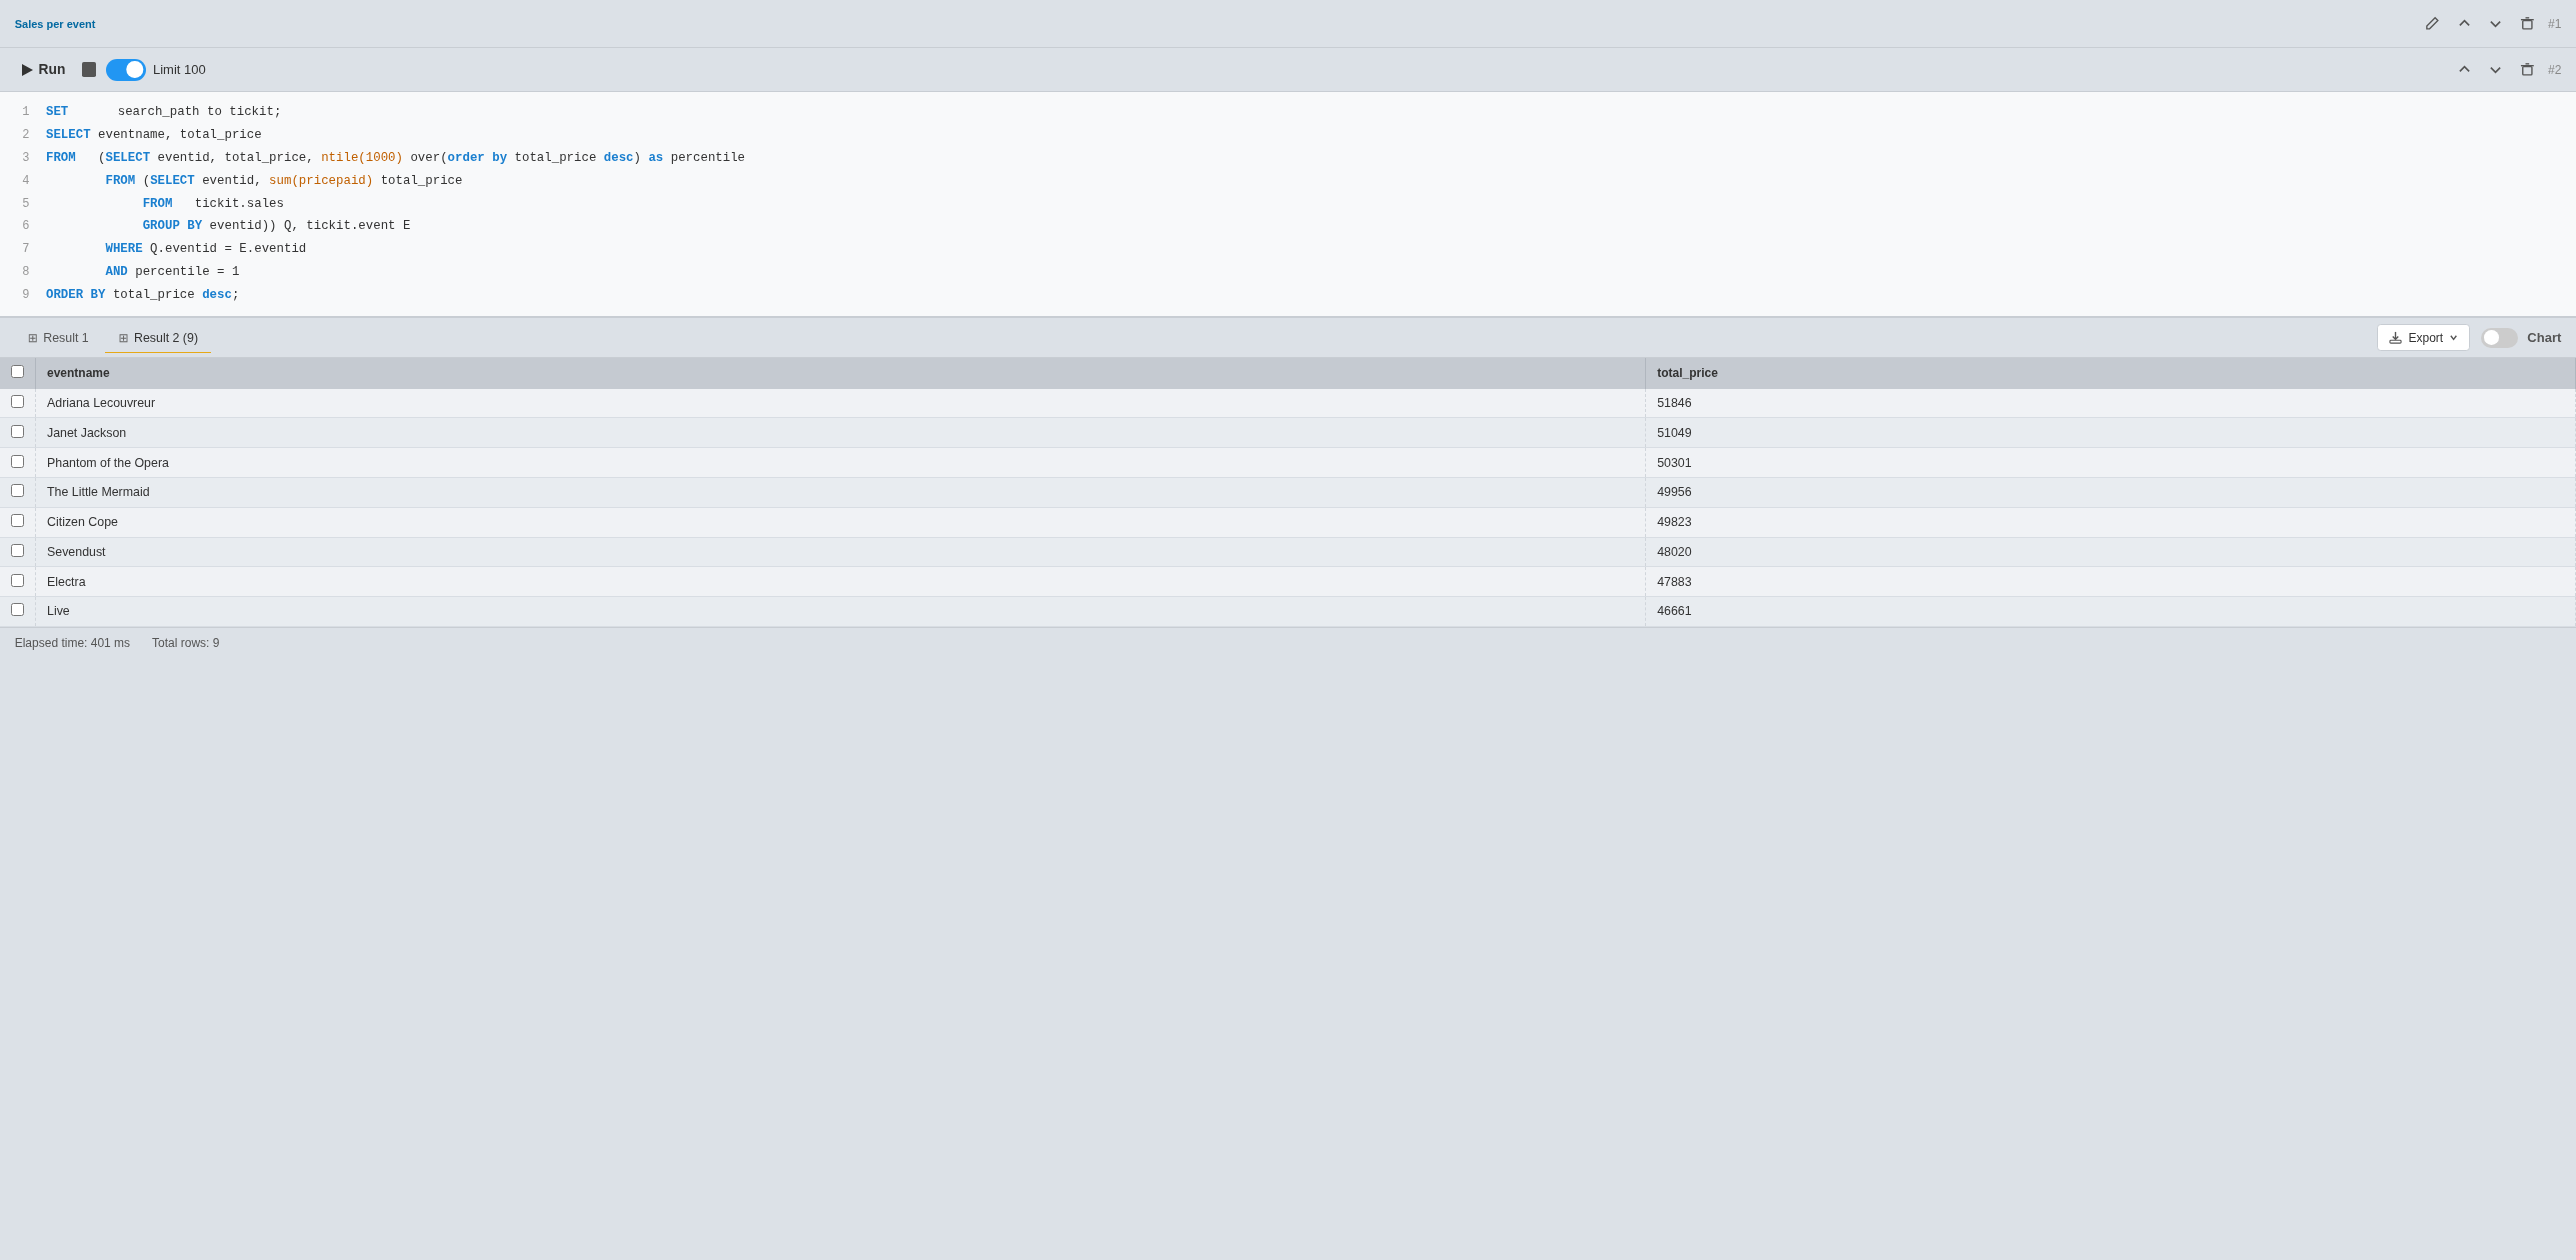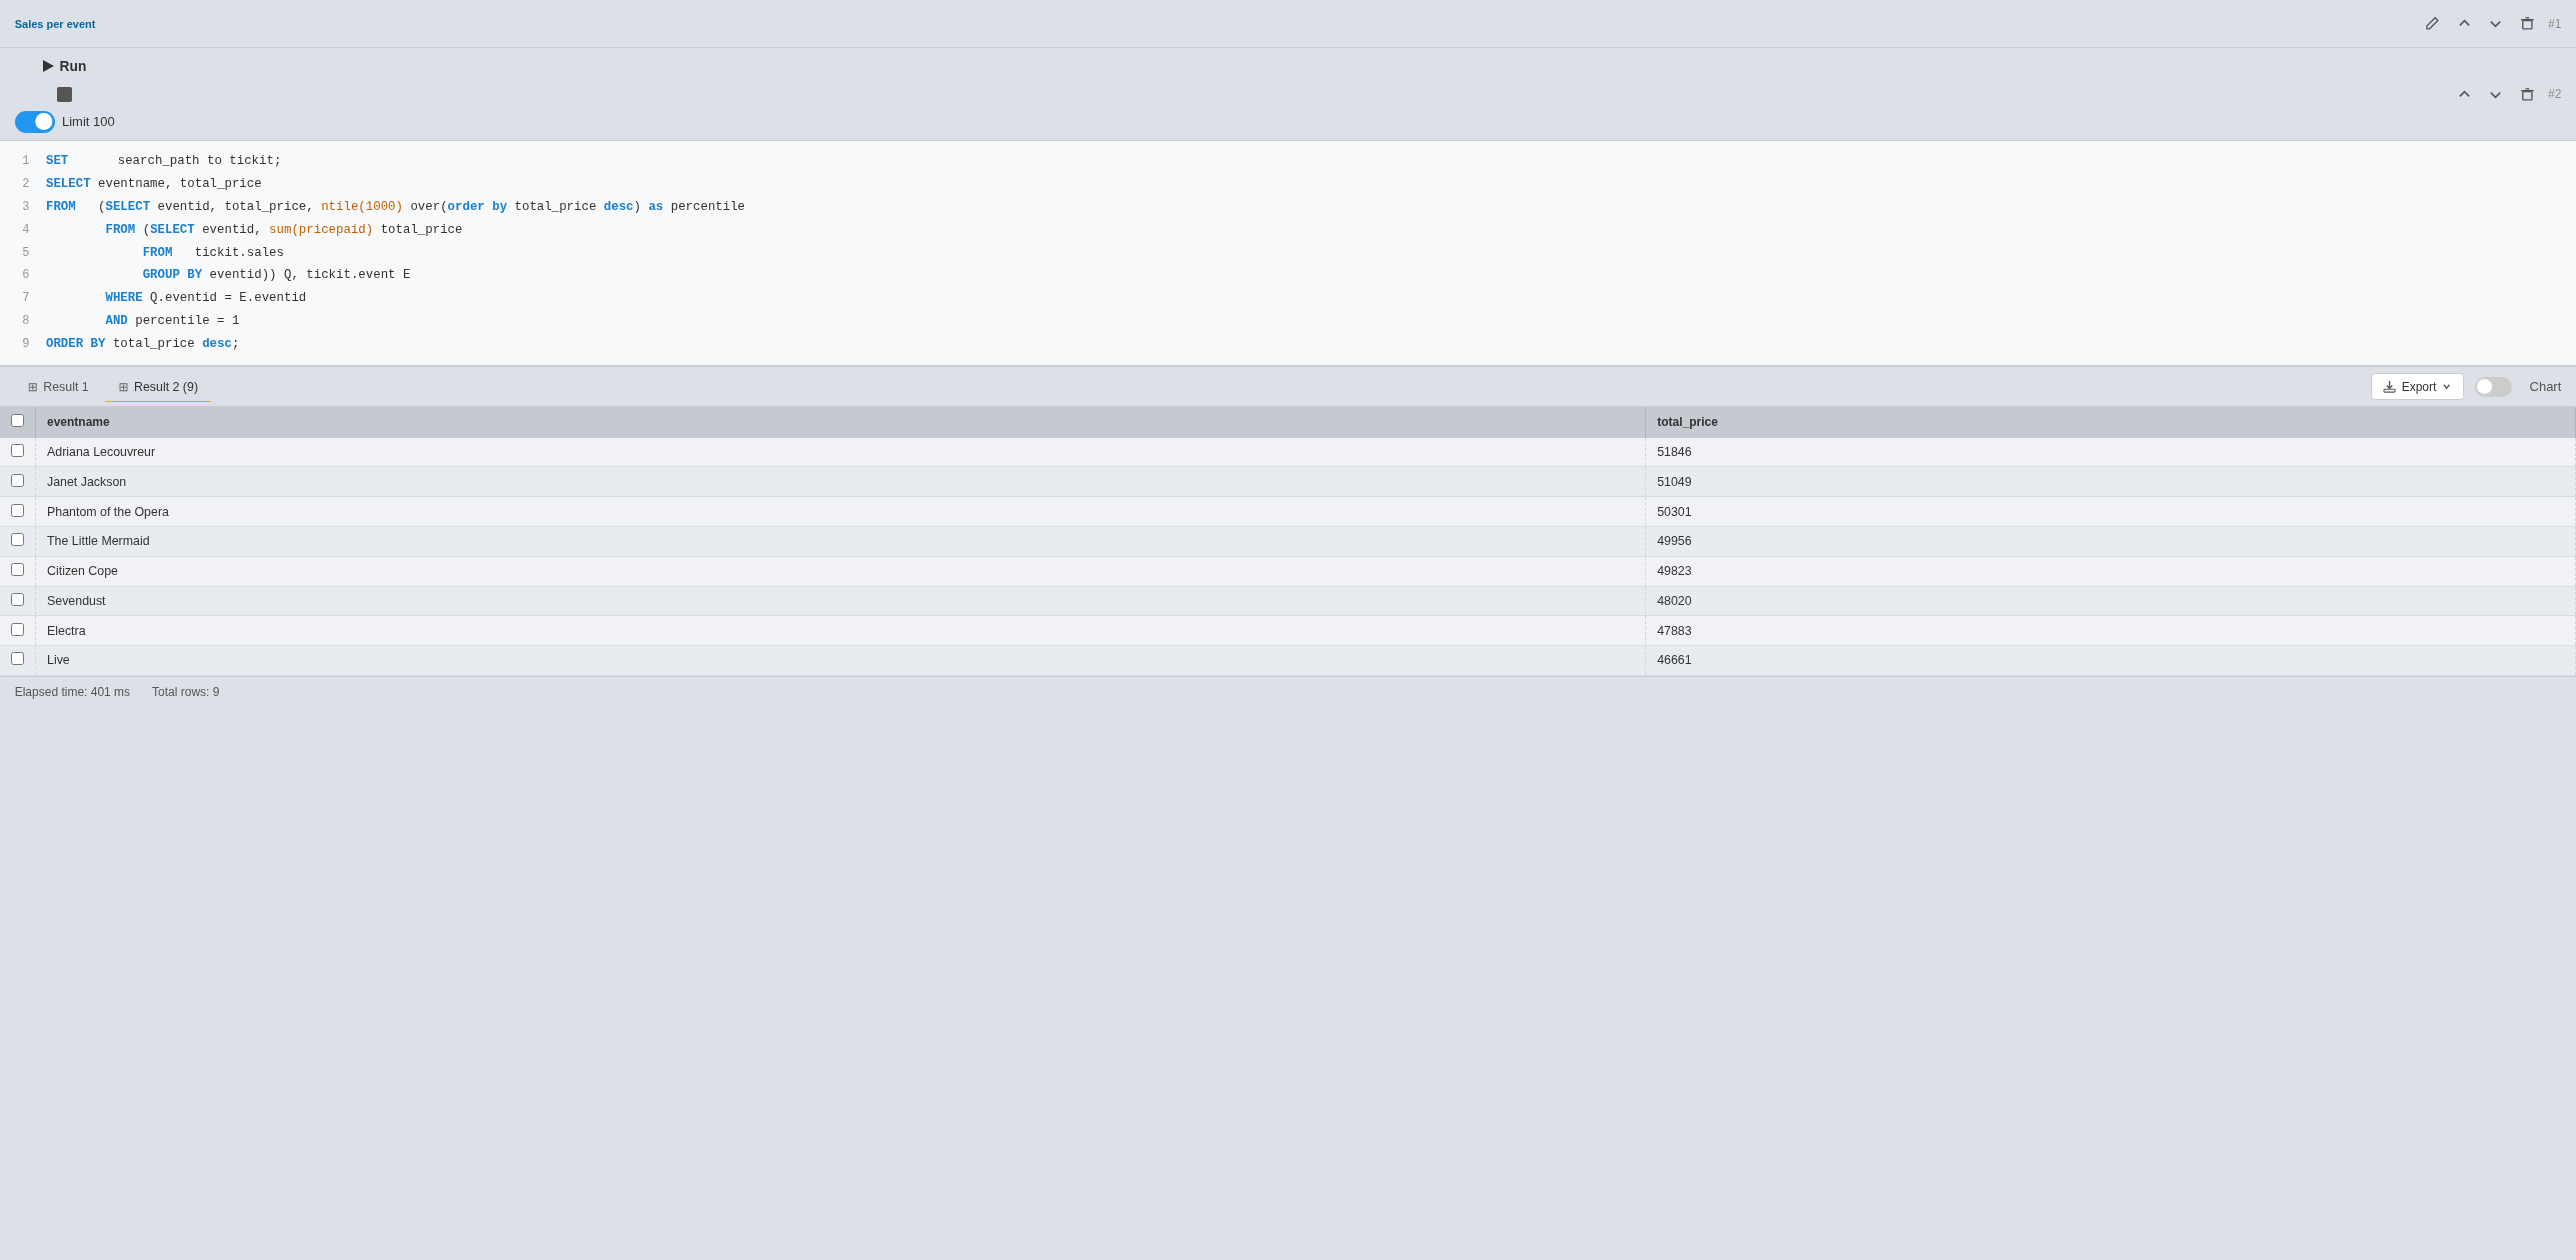--- a/index.html
+++ b/index.html
@@ -66,21 +66,20 @@
       display: flex;
       align-items: center;
       justify-content: space-between;
       border-bottom: 0.9px solid #c8cdd3;
       min-height: 44px;
     }
     .toolbar-left {
       display: flex;
       align-items: center;
       gap: 9.2px;
-      flex-direction: column;
     }
     .run-btn {
       display: flex;
       align-items: center;
       gap: 5.5px;
       background: none;
       border: none;
       cursor: pointer;
       font-size: 13.8px;
       font-weight: 600;
@@ -229,23 +228,24 @@
       border: 0.9px solid #c8cdd3;
       border-radius: 3.7px;
       padding: 5.5px 11px;
       cursor: pointer;
       font-size: 12px;
       color: #333;
     }
     .chart-toggle {
       display: flex;
       align-items: center;
-      gap: 18px;
+      gap: 9px;
       font-size: 13px;
       color: #555;
+      font-weight: bold;
     }
     .chart-toggle-switch {
       position: relative;
       width: 37px;
       height: 20px;
     }
     .chart-toggle-slider {
       position: absolute;
       cursor: pointer;
       top: 0; left: 0; right: 0; bottom: 0;

